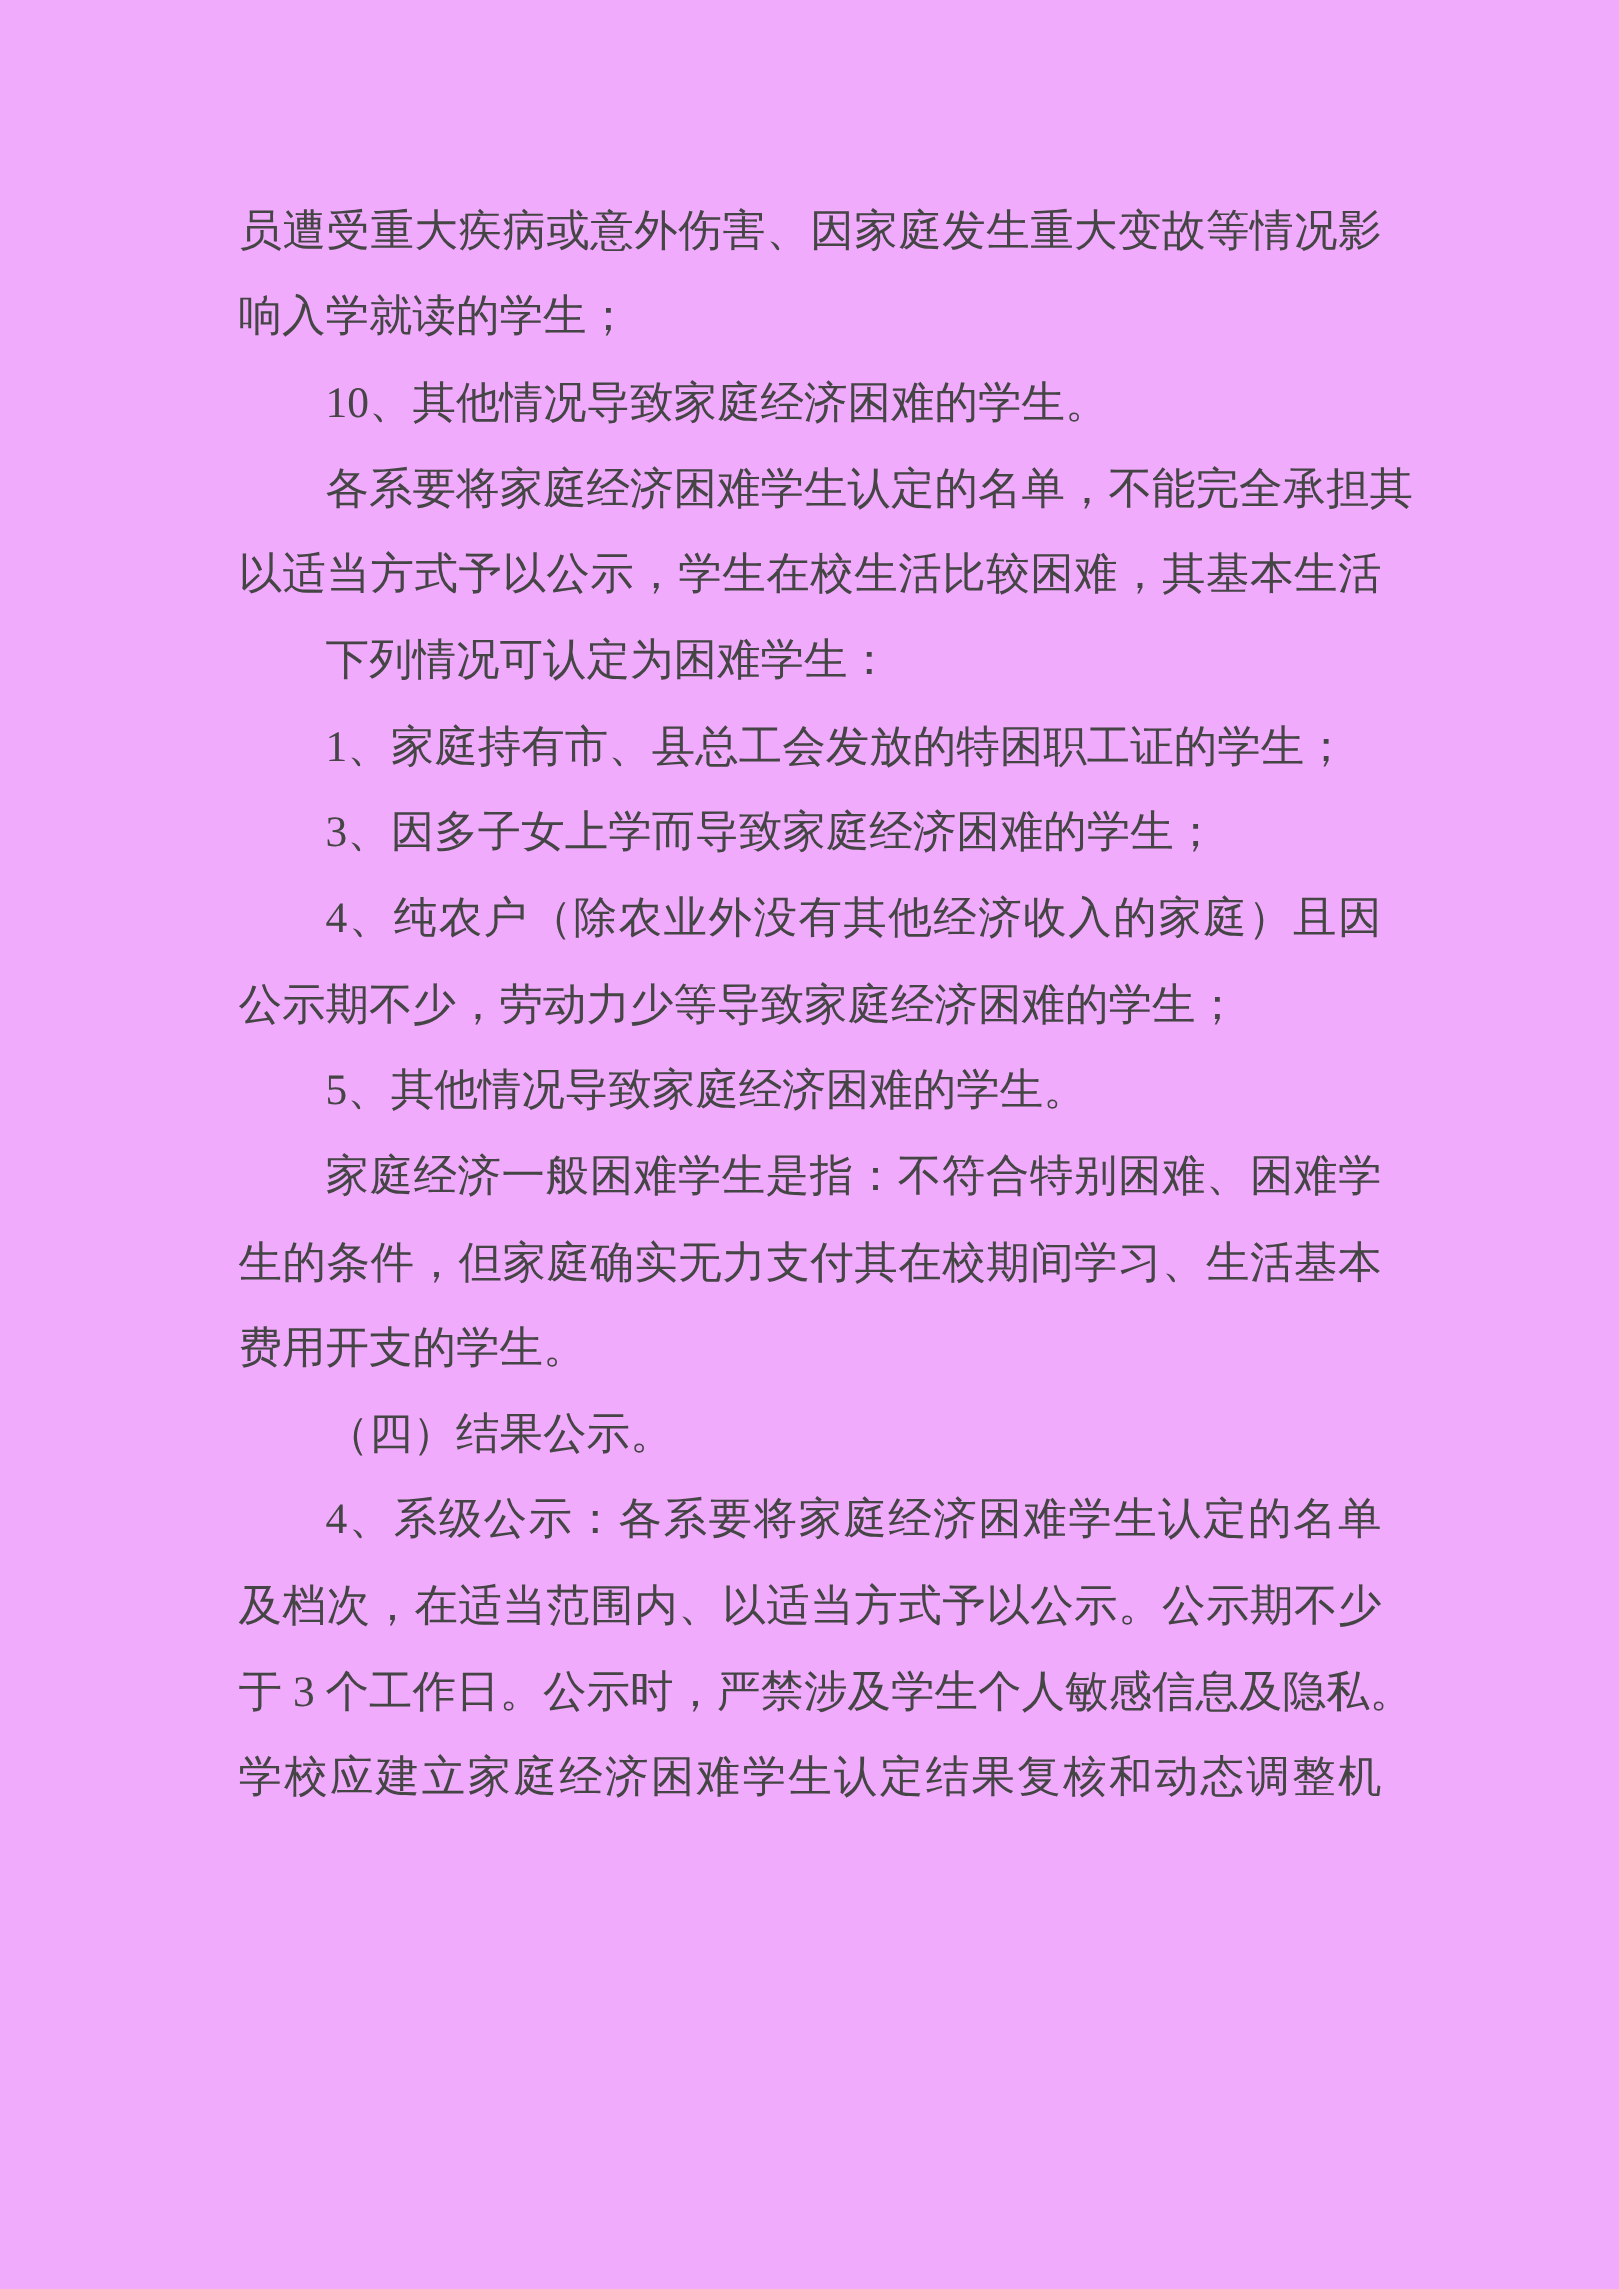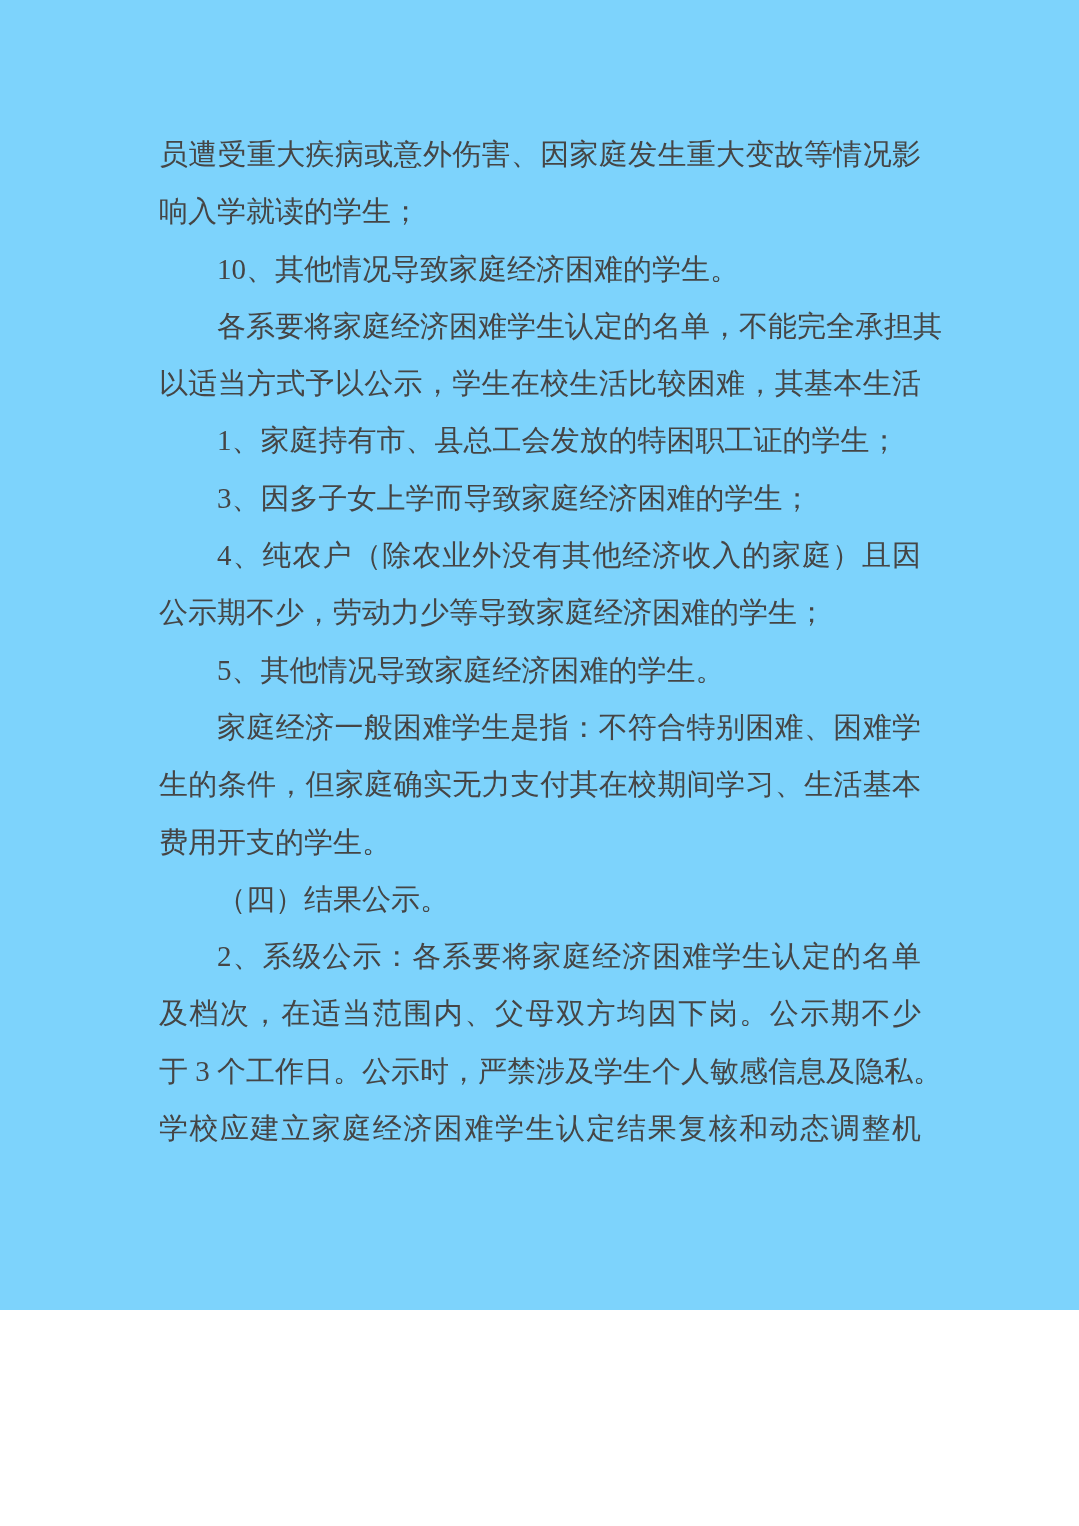--- a/index.html
+++ b/index.html
@@ -3,22 +3,22 @@
 <meta charset="utf-8">
 <style>
   html, body {
     margin: 0;
     padding: 0;
     background: #ffffff;
   }
   .page {
     position: relative;
     width: 1079px;
-    height: 1310px;
-    background: #7dd3fc;
+    height: 1526px;
+    background: #f0abfc;
     overflow: hidden;
   }
   .textblock {
     position: absolute;
     left: 159px;
     top: 126px;
     width: 762px;
     font-family: "Liberation Serif", "DejaVu Serif", serif;
     font-size: 29px;
     font-weight: 400;
@@ -59,20 +59,23 @@
 
     <div class="para">
       <p class="line ind">10、其他情况导致家庭经济困难的学生。</p>
     </div>
 
     <div class="para">
       <p class="line ind j">各系要将家庭经济困难学生认定的名单，不能完全承担其</p>
       <p class="line j">以适当方式予以公示，学生在校生活比较困难，其基本生活</p>
     </div>
 
+    <div class="para">
+      <p class="line ind">下列情况可认定为困难学生：</p>
+    </div>
 
     <div class="para">
       <p class="line ind">1、家庭持有市、县总工会发放的特困职工证的学生；</p>
     </div>
 
     <div class="para">
     </div>
 
     <div class="para">
       <p class="line ind">3、因多子女上学而导致家庭经济困难的学生；</p>
@@ -91,20 +94,20 @@
       <p class="line ind j">家庭经济一般困难学生是指：不符合特别困难、困难学</p>
       <p class="line j">生的条件，但家庭确实无力支付其在校期间学习、生活基本</p>
       <p class="line">费用开支的学生。</p>
     </div>
 
     <div class="para">
       <p class="line ind">（四）结果公示。</p>
     </div>
 
     <div class="para">
-      <p class="line ind j">2、系级公示：各系要将家庭经济困难学生认定的名单</p>
-      <p class="line j">及档次，在适当范围内、父母双方均因下岗。公示期不少</p>
+      <p class="line ind j">4、系级公示：各系要将家庭经济困难学生认定的名单</p>
+      <p class="line j">及档次，在适当范围内、以适当方式予以公示。公示期不少</p>
       <p class="line j">于 3 个工作日。公示时，严禁涉及学生个人敏感信息及隐私。</p>
       <p class="line j">学校应建立家庭经济困难学生认定结果复核和动态调整机</p>
     </div>
 
   </div>
 </div>
 
 </body></html>

